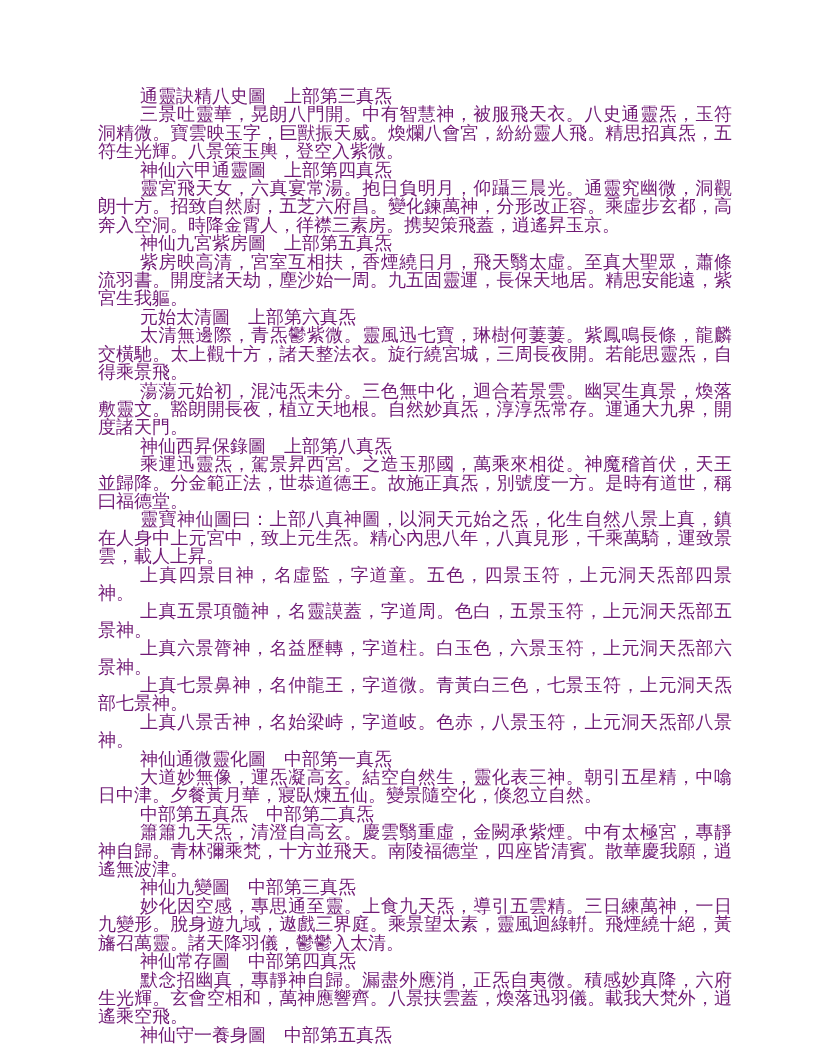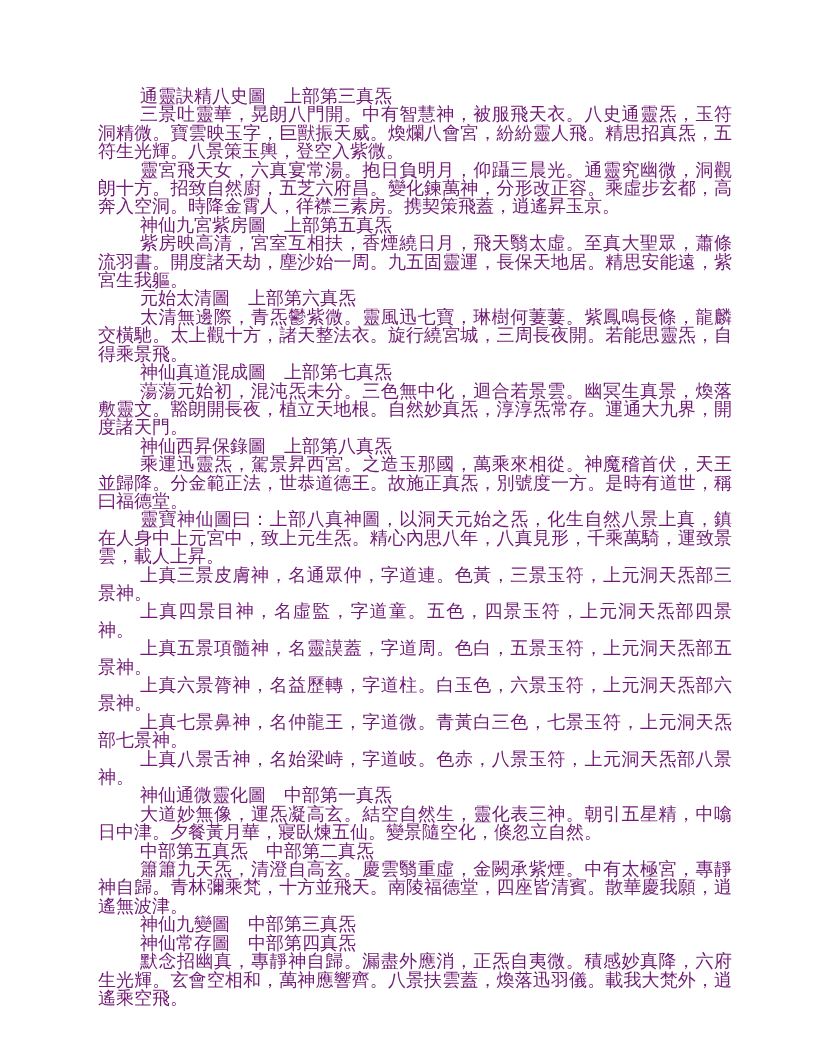--- a/index.html
+++ b/index.html
@@ -30,37 +30,38 @@
     word-break: break-all;
   }
 </style>
 </head>
 <body>
 
 <div class="page">
   <div class="content">
       <p class="para">通靈訣精八史圖　上部第三真炁</p>
       <p class="para">三景吐靈華，晃朗八門開。中有智慧神，被服飛天衣。八史通靈炁，玉符洞精微。寶雲映玉字，巨獸振天威。煥爛八會宮，紛紛靈人飛。精思招真炁，五符生光輝。八景策玉輿，登空入紫微。</p>
+      <p class="para">神仙六甲通靈圖　上部第四真炁</p>
       <p class="para">靈宮飛天女，六真宴常湯。抱日負明月，仰躡三晨光。通靈究幽微，洞觀朗十方。招致自然廚，五芝六府昌。變化鍊萬神，分形改正容。乘虛步玄都，高奔入空洞。時降金霄人，徉襟三素房。携契策飛蓋，逍遙昇玉京。</p>
       <p class="para">神仙九宮紫房圖　上部第五真炁</p>
       <p class="para">紫房映高清，宮室互相扶，香煙繞日月，飛天翳太虛。至真大聖眾，蕭條流羽書。開度諸天劫，塵沙始一周。九五固靈運，長保天地居。精思安能遠，紫宮生我軀。</p>
       <p class="para">元始太清圖　上部第六真炁</p>
       <p class="para">太清無邊際，青炁鬱紫微。靈風迅七寶，琳樹何萋萋。紫鳳鳴長條，龍麟交橫馳。太上觀十方，諸天整法衣。旋行繞宮城，三周長夜開。若能思靈炁，自得乘景飛。</p>
-      <p class="para">神仙真道混成圖　上部第七真炁</p>
       <p class="para">蕩蕩元始初，混沌炁未分。三色無中化，迴合若景雲。幽冥生真景，煥落敷靈文。豁朗開長夜，植立天地根。自然妙真炁，淳淳炁常存。運通大九界，開度諸天門。</p>
       <p class="para">神仙西昇保錄圖　上部第八真炁</p>
       <p class="para">乘運迅靈炁，駕景昇西宮。之造玉那國，萬乘來相從。神魔稽首伏，天王並歸降。分金範正法，世恭道德王。故施正真炁，別號度一方。是時有道世，稱曰福德堂。</p>
       <p class="para">靈寶神仙圖曰：上部八真神圖，以洞天元始之炁，化生自然八景上真，鎮在人身中上元宮中，致上元生炁。精心內思八年，八真見形，千乘萬騎，運致景雲，載人上昇。</p>
-      <p class="para">上真三景皮膚神，名通眾仲，字道連。色黃，三景玉符，上元洞天炁部三景神。</p>
       <p class="para">上真四景目神，名虛監，字道童。五色，四景玉符，上元洞天炁部四景神。</p>
       <p class="para">上真五景項髓神，名靈謨蓋，字道周。色白，五景玉符，上元洞天炁部五景神。</p>
       <p class="para">上真六景膂神，名益歷轉，字道柱。白玉色，六景玉符，上元洞天炁部六景神。</p>
       <p class="para">上真七景鼻神，名仲龍王，字道微。青黃白三色，七景玉符，上元洞天炁部七景神。</p>
       <p class="para">上真八景舌神，名始梁峙，字道岐。色赤，八景玉符，上元洞天炁部八景神。</p>
       <p class="para">神仙通微靈化圖　中部第一真炁</p>
       <p class="para">大道妙無像，運炁凝高玄。結空自然生，靈化表三神。朝引五星精，中噏日中津。夕餐黃月華，寢臥煉五仙。變景隨空化，倏忽立自然。</p>
       <p class="para">中部第五真炁　中部第二真炁</p>
       <p class="para">簫簫九天炁，清澄自高玄。慶雲翳重虛，金闕承紫煙。中有太極宮，專靜神自歸。青林彌乘梵，十方並飛天。南陵福德堂，四座皆清賓。散華慶我願，逍遙無波津。</p>
       <p class="para">神仙九變圖　中部第三真炁</p>
+      <p class="para">妙化因空感，專思通至靈。上食九天炁，導引五雲精。三日練萬神，一日九變形。脫身遊九域，遨戲三界庭。乘景望太素，靈風迴綠輧。飛煙繞十絕，黃旛召萬靈。諸天降羽儀，鬱鬱入太清。</p>
       <p class="para">神仙常存圖　中部第四真炁</p>
       <p class="para">默念招幽真，專靜神自歸。漏盡外應消，正炁自夷微。積感妙真降，六府生光輝。玄會空相和，萬神應響齊。八景扶雲蓋，煥落迅羽儀。載我大梵外，逍遙乘空飛。</p>
+      <p class="para">神仙守一養身圖　中部第五真炁</p>
     </div>
 </div>
 
 </body></html>

